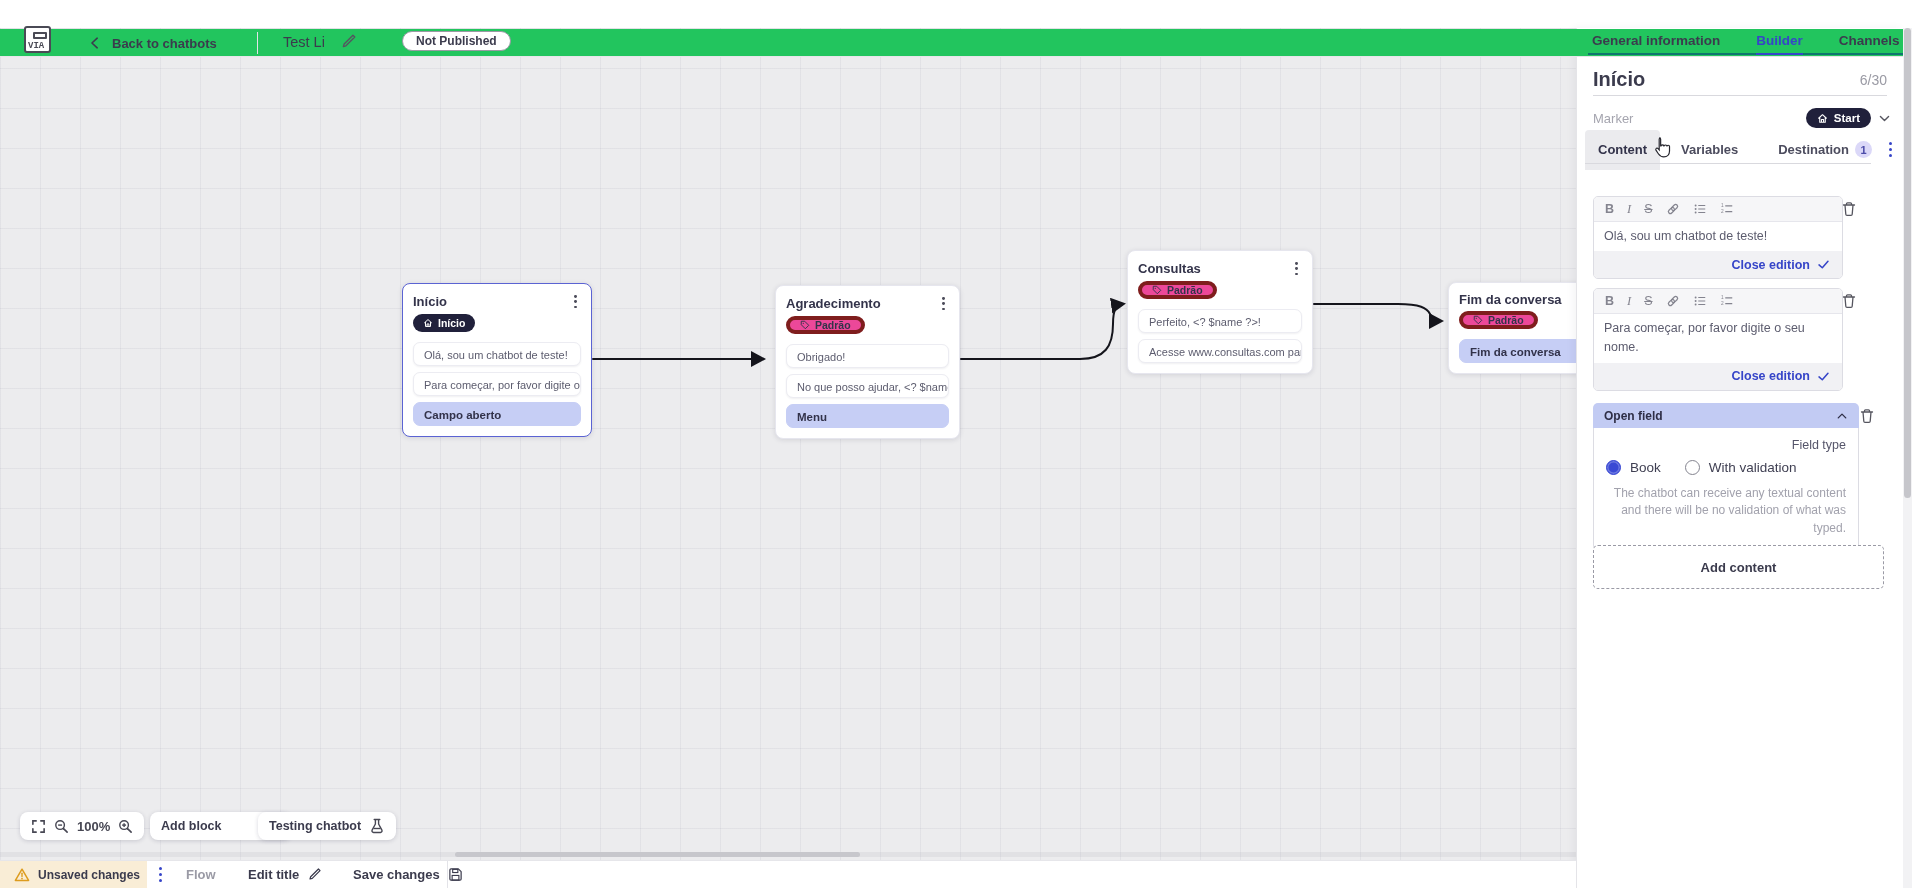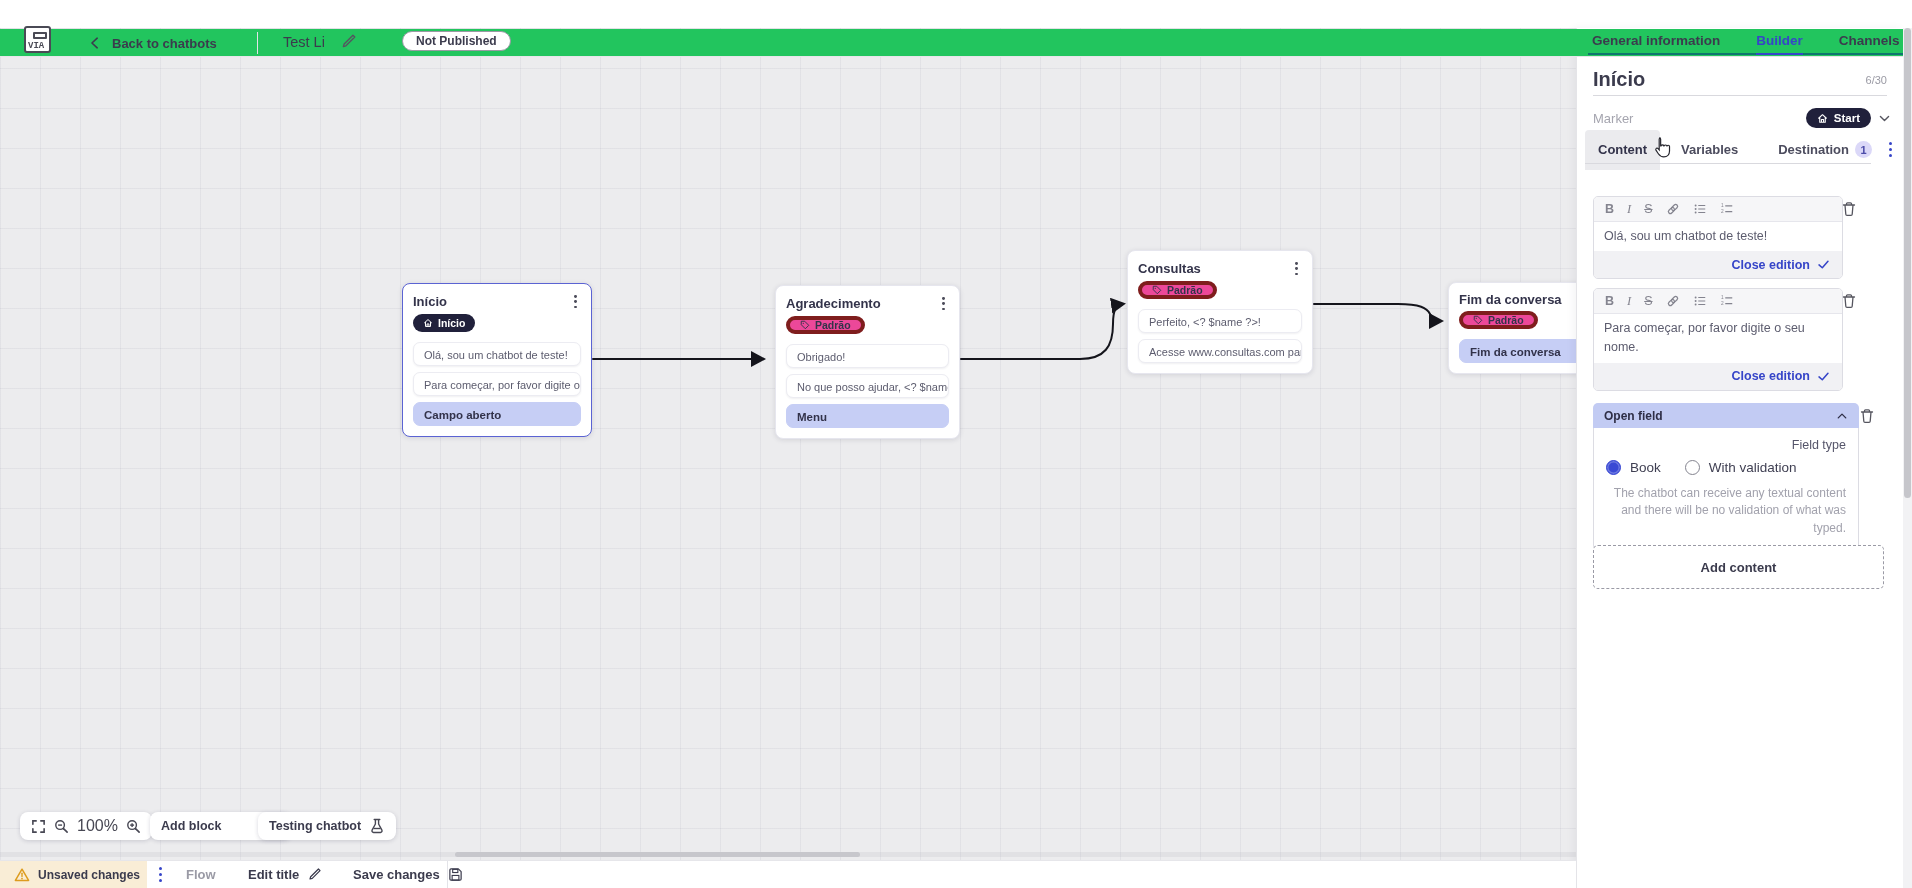--- a/index.html
+++ b/index.html
@@ -41,31 +41,31 @@
   .blk-badge { display:inline-flex; align-items:center; gap:5px; height:18px; padding:0 10px; border-radius:999px; font-size:10.5px; font-weight:700; margin-top:4px; }
   .blk-badge.dark { background:#20203b; color:#fff; }
   .blk-badge.outline { background:#ec4899; border:4px solid #7f1d1d; color:#33334a; }
   .blk-items { margin-top:10px; display:flex; flex-direction:column; gap:6px; }
   .blk-item { height:24px; line-height:24px; border-radius:7px; padding:0 10px; font-size:11px; color:#5c5c6e; background:#fff; border:1px solid #ececf2; box-shadow:0 1px 2px rgba(40,40,70,.07); white-space:nowrap; overflow:hidden; }
   .blk-item.field { background:#c6cef5; border-color:#c6cef5; color:#32324a; font-weight:700; font-size:11.5px; box-shadow:none; }
 
   
   .ctl { position:absolute; height:28px; background:#fff; border-radius:8px; box-shadow:0 1px 4px rgba(40,40,70,.18); display:inline-flex; align-items:center; gap:8px; padding:0 11px; color:#474753; }
   .ctl .txt { font-size:12.5px; font-weight:700; color:#3b3b4d; white-space:nowrap; }
-  .zoom-val { font-size:16px; font-weight:400; }
+  .zoom-val { font-size:13px; font-weight:700; }
   .hthumb { position:absolute; left:455px; top:824px; width:405px; height:5px; border-radius:3px; background:#c7c7cc; }
   .htrack { position:absolute; left:0; top:824px; width:1576px; height:5px; background:rgba(190,190,198,.25); }
 
   
   .panel { position:absolute; left:1576px; top:28px; width:327px; height:860px; background:#fff; border-left:1px solid #e4e4e8; box-shadow:-3px 0 8px rgba(40,40,70,.05); z-index:20; }
   .p-head { position:absolute; left:0; top:0; right:0; height:25px; display:flex; align-items:center; justify-content:space-between; padding:0 16px; border-bottom:1px solid #ededf0; }
   .p-head .lbl { font-size:12px; font-weight:700; color:#3b3b4d; }
   .p-title-row { position:absolute; left:16px; right:16px; top:40px; height:28px; display:flex; align-items:center; justify-content:space-between; border-bottom:1px solid #d9d9de; padding-bottom:4px; }
   .p-title { font-size:20px; font-weight:600; color:#3b3b4d; }
-  .p-counter { font-size:11px; color:#9a9aa4; }
+  .p-counter { font-size:14px; color:#9a9aa4; }
   .p-marker-row { position:absolute; left:16px; right:12px; top:78px; height:24px; display:flex; align-items:center; }
   .p-marker-lbl { font-size:13px; color:#a5a5af; flex:1; }
   .start-pill { display:inline-flex; align-items:center; gap:6px; height:20px; padding:0 11px; border-radius:999px; background:#20203b; color:#fff; font-size:11.5px; font-weight:700; cursor:pointer; }
   .p-marker-row .chev { margin-left:7px; color:#55555f; cursor:pointer; display:flex; }
   .p-tabs { position:absolute; left:8px; right:8px; top:107px; height:29px; display:flex; align-items:center; }
   .p-tabs::after { content:""; position:absolute; left:0; bottom:0; width:286px; height:1px; background:#d9d9de; }
   .ptab { height:40px; display:flex; align-items:center; gap:6px; padding:0 13px; font-size:13px; font-weight:600; color:#4c4c5e; cursor:pointer; }
   .ptab.active { background:#ebebee; border-radius:4px 4px 0 0; color:#33334a; }
   .ptab .num { width:17px; height:17px; border-radius:50%; background:#dbd8f8; color:#4b4ba8; font-size:11px; font-weight:700; display:flex; align-items:center; justify-content:center; }
   .p-tabs .kebab { margin-left:auto; margin-right:6px; }

